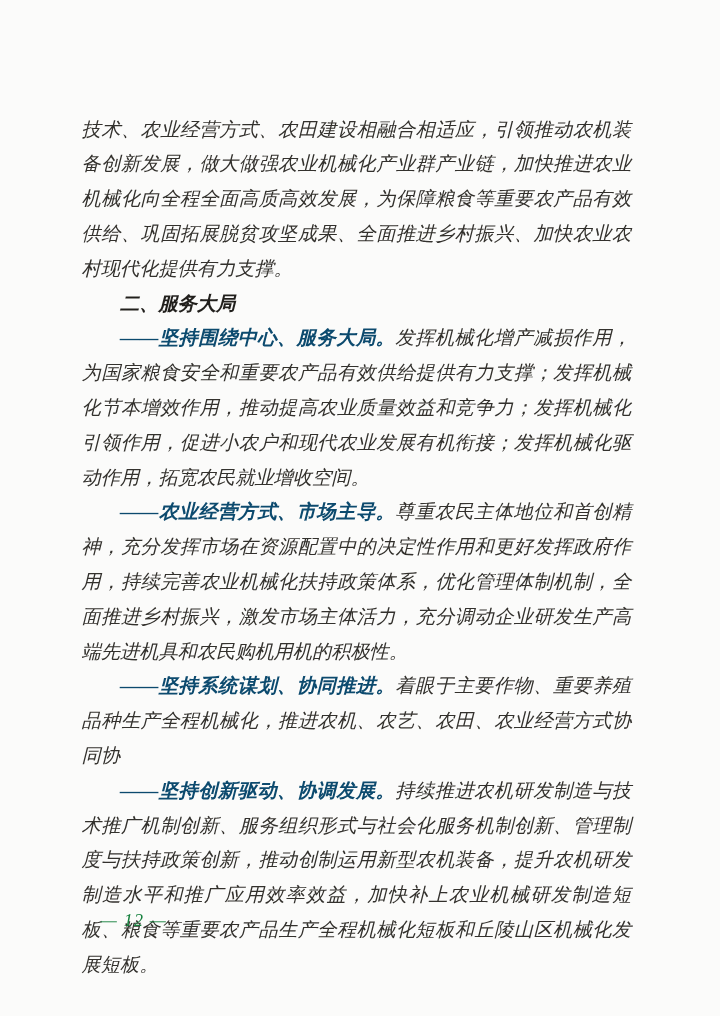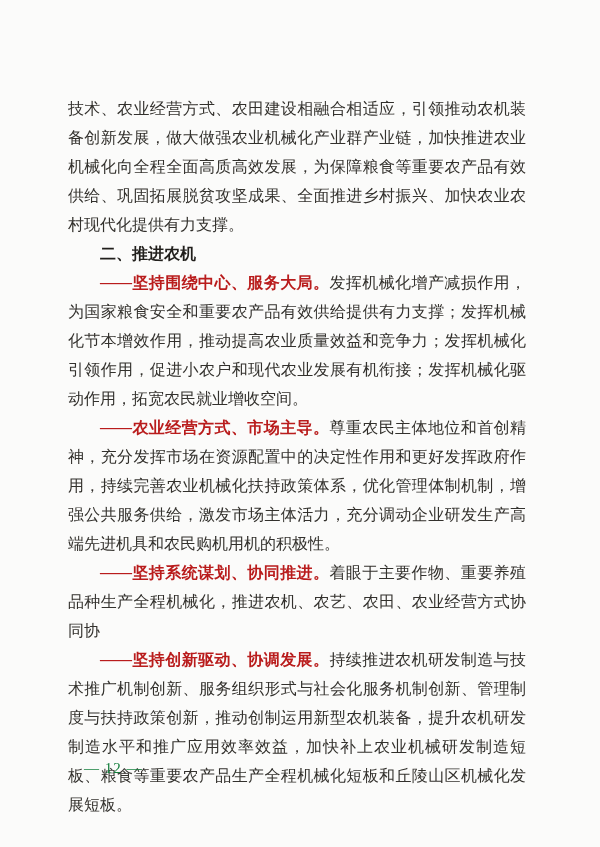--- a/index.html
+++ b/index.html
@@ -10,20 +10,21 @@
     height: 847px;
     background: #fbfbfa;
     font-family: "Liberation Serif", "DejaVu Serif", serif;
     color: #33312d;
     overflow: hidden;
   }
   .sheet {
     position: absolute;
     inset: 0;
     background: #fbfbfa;
+    font-style: italic;
   }
   .content {
     position: absolute;
     left: 68px;
     top: 94px;
     width: 458px;
     font-size: 16px;
     line-height: 29px;
   }
   .para {
@@ -35,21 +36,21 @@
   }
   .para.indent { text-indent: 2em; }
   .section-heading {
     font-weight: bold;
     color: #211f1c;
     text-indent: 2em;
     text-align: left;
   }
   .lead {
     font-weight: bold;
-    color: #b91c1c;
+    color: #0c4a6e;
   }
   .page-number {
     position: absolute;
     left: 84px;
     top: 758px;
     font-size: 15px;
     line-height: 20px;
     letter-spacing: 1px;
     color: #15803d;
     white-space: nowrap;
@@ -57,25 +58,25 @@
 </style>
 </head>
 <body>
 
 <div class="sheet">
 
   <div class="content">
 
     <p class="para">技术、农业经营方式、农田建设相融合相适应，引领推动农机装备创新发展，做大做强农业机械化产业群产业链，加快推进农业机械化向全程全面高质高效发展，为保障粮食等重要农产品有效供给、巩固拓展脱贫攻坚成果、全面推进乡村振兴、加快农业农村现代化提供有力支撑。</p>
 
-    <p class="para section-heading">二、推进农机</p>
+    <p class="para section-heading">二、服务大局</p>
 
     <p class="para indent"><span class="lead">——坚持围绕中心、服务大局。</span><span>发挥机械化增产减损作用，为国家粮食安全和重要农产品有效供给提供有力支撑；发挥机械化节本增效作用，推动提高农业质量效益和竞争力；发挥机械化引领作用，促进小农户和现代农业发展有机衔接；发挥机械化驱动作用，拓宽农民就业增收空间。</span></p>
 
-    <p class="para indent"><span class="lead">——农业经营方式、市场主导。</span><span>尊重农民主体地位和首创精神，充分发挥市场在资源配置中的决定性作用和更好发挥政府作用，持续完善农业机械化扶持政策体系，优化管理体制机制，增强公共服务供给，激发市场主体活力，充分调动企业研发生产高端先进机具和农民购机用机的积极性。</span></p>
+    <p class="para indent"><span class="lead">——农业经营方式、市场主导。</span><span>尊重农民主体地位和首创精神，充分发挥市场在资源配置中的决定性作用和更好发挥政府作用，持续完善农业机械化扶持政策体系，优化管理体制机制，全面推进乡村振兴，激发市场主体活力，充分调动企业研发生产高端先进机具和农民购机用机的积极性。</span></p>
 
     <p class="para indent"><span class="lead">——坚持系统谋划、协同推进。</span><span>着眼于主要作物、重要养殖品种生产全程机械化，推进农机、农艺、农田、农业经营方式协同协</span></p>
 
     <p class="para indent"><span class="lead">——坚持创新驱动、协调发展。</span><span>持续推进农机研发制造与技术推广机制创新、服务组织形式与社会化服务机制创新、管理制度与扶持政策创新，推动创制运用新型农机装备，提升农机研发制造水平和推广应用效率效益，加快补上农业机械研发制造短板、粮食等重要农产品生产全程机械化短板和丘陵山区机械化发展短板。</span></p>
 
   </div>
 
   <div class="page-number">— 12 —</div>
 
 </div>

